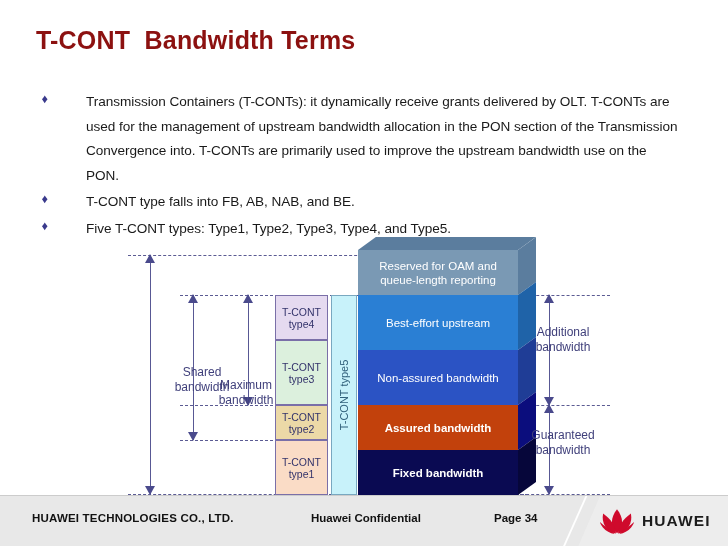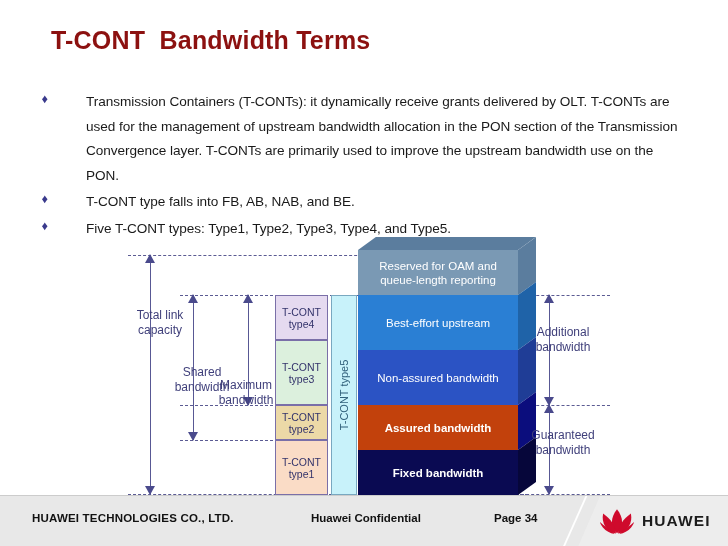--- a/index.html
+++ b/index.html
@@ -8,21 +8,21 @@
     background: #ffffff;
     font-family: "Liberation Sans", sans-serif;
     overflow: hidden;
   }
   .slide { position: relative; width: 728px; height: 546px; background: #fff; }
 
   
   .title {
     position: absolute; left: 36px; top: 26px;
     font-size: 25px; font-weight: bold; color: #8c1110;
-    letter-spacing: 0.2px; white-space: pre; margin-left: 15px;
+    letter-spacing: 0.2px; white-space: pre;
   }
 
   
   .bullets { position: absolute; left: 42px; top: 90px; width: 640px; }
   .bullet-row { display: flex; align-items: flex-start; margin-bottom: 2px; }
   .bullet-mark {
     width: 44px; flex: 0 0 44px; padding-top: 3px;
     font-size: 11px; color: #3a3a8c; line-height: 1;
   }
   .bullet-mark span { display: inline-block; transform: scale(1.15); }
@@ -140,21 +140,21 @@
 </head>
 <body>
 
 <div class="slide">
 
   <div class="title">T-CONT  Bandwidth Terms</div>
 
   <div class="bullets">
     <div class="bullet-row">
       <div class="bullet-mark"><span>♦</span></div>
-      <div class="bullet-text">Transmission Containers (T-CONTs): it dynamically receive grants delivered by OLT. T-CONTs are used for the management of upstream bandwidth allocation in the PON section of the Transmission Convergence layer. T-CONTs are primarily used to improve the upstream bandwidth use on the PON.</div>
+      <div class="bullet-text">Transmission Containers (T-CONTs): it dynamically receive grants delivered by OLT. T-CONTs are used for the management of upstream bandwidth allocation in the PON section of the Transmission Convergence into. T-CONTs are primarily used to improve the upstream bandwidth use on the PON.</div>
     </div>
     <div class="bullet-row">
       <div class="bullet-mark"><span>♦</span></div>
       <div class="bullet-text">T-CONT type falls into FB, AB, NAB, and BE.</div>
     </div>
     <div class="bullet-row">
       <div class="bullet-mark"><span>♦</span></div>
       <div class="bullet-text">Five T-CONT types: Type1, Type2, Type3, Type4, and Type5.</div>
     </div>
   </div>
@@ -181,22 +181,20 @@
     </div>
     <div class="arrow-v" style="left:68px; top:45px; height:14px;">
       <div class="arrow-head up"></div>
     </div>
     <div class="arrow-v" style="left:123px; top:45px; height:110px;">
       <div class="shaft"></div>
       <div class="arrow-head up"></div>
       <div class="arrow-head down"></div>
     </div>
 
-    <div class="lbl" style="left:0px; top:58px; width:80px;">Total link
-capacity</div>
     <div class="lbl" style="left:82px; top:80px; width:88px;margin-top:48px;">Maximum
 bandwidth</div>
     <div class="lbl" style="left:38px; top:115px; width:88px;">Shared
 bandwidth</div>
 
     <div class="tcont-col">
       <div class="tcont-box t4" style="height:45px;">T-CONT
 type4</div>
       <div class="tcont-box t3" style="height:65px;">T-CONT
 type3</div>

